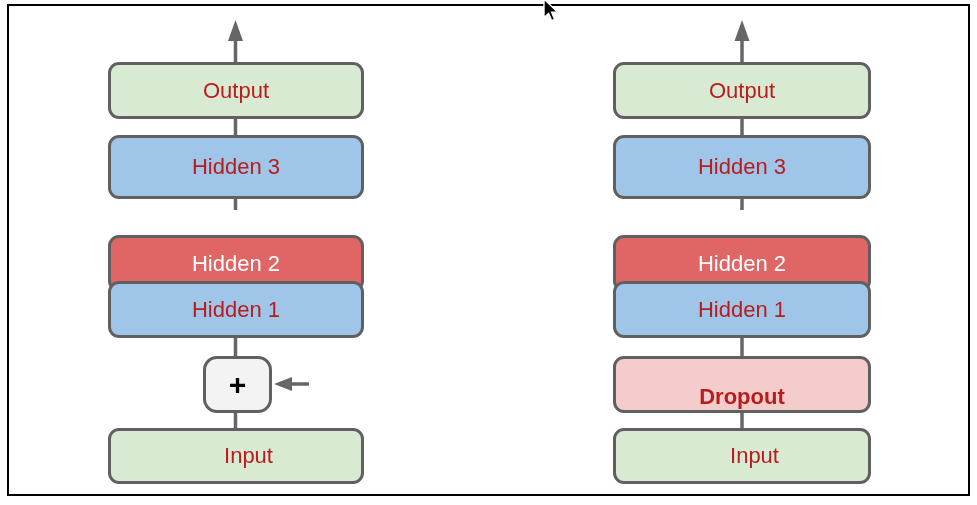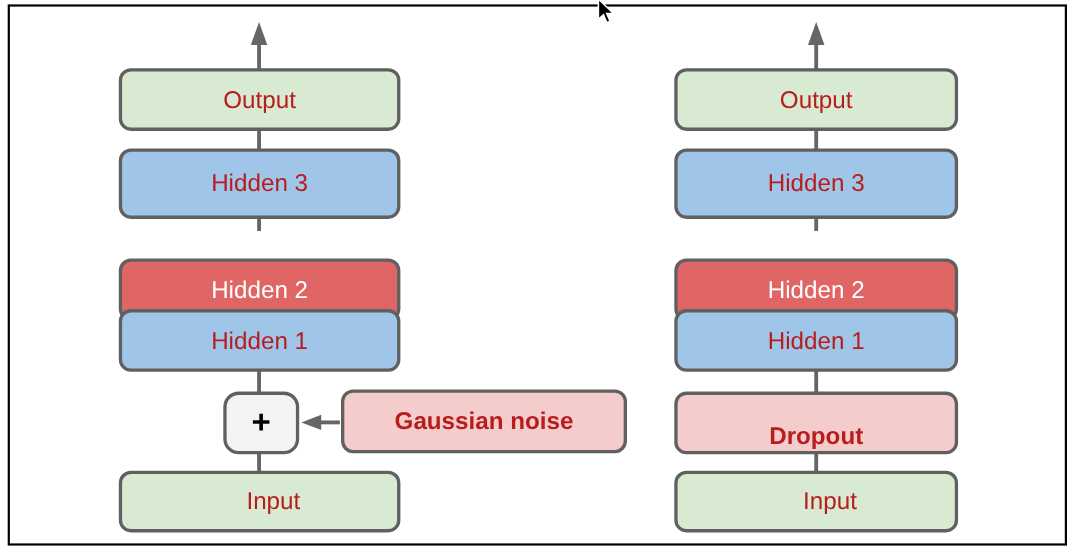--- a/index.html
+++ b/index.html
@@ -112,23 +112,20 @@
   </div>
   <div class="node red col-left row-hidden2">
     <span>Hidden 2</span>
   </div>
   <div class="node blue col-left row-hidden1">
     <span>Hidden 1</span>
   </div>
   <div class="node plus-node">
     <span>+</span>
   </div>
-  <div class="node pink noise-box">
-    <span>Gaussian noise</span>
-  </div>
   <div class="node green col-left row-input">
     <span>Input</span>
   </div>
 
   <div class="node green col-right row-output">
     <span>Output</span>
   </div>
   <div class="node blue col-right row-hidden3">
     <span>Hidden 3</span>
   </div>

